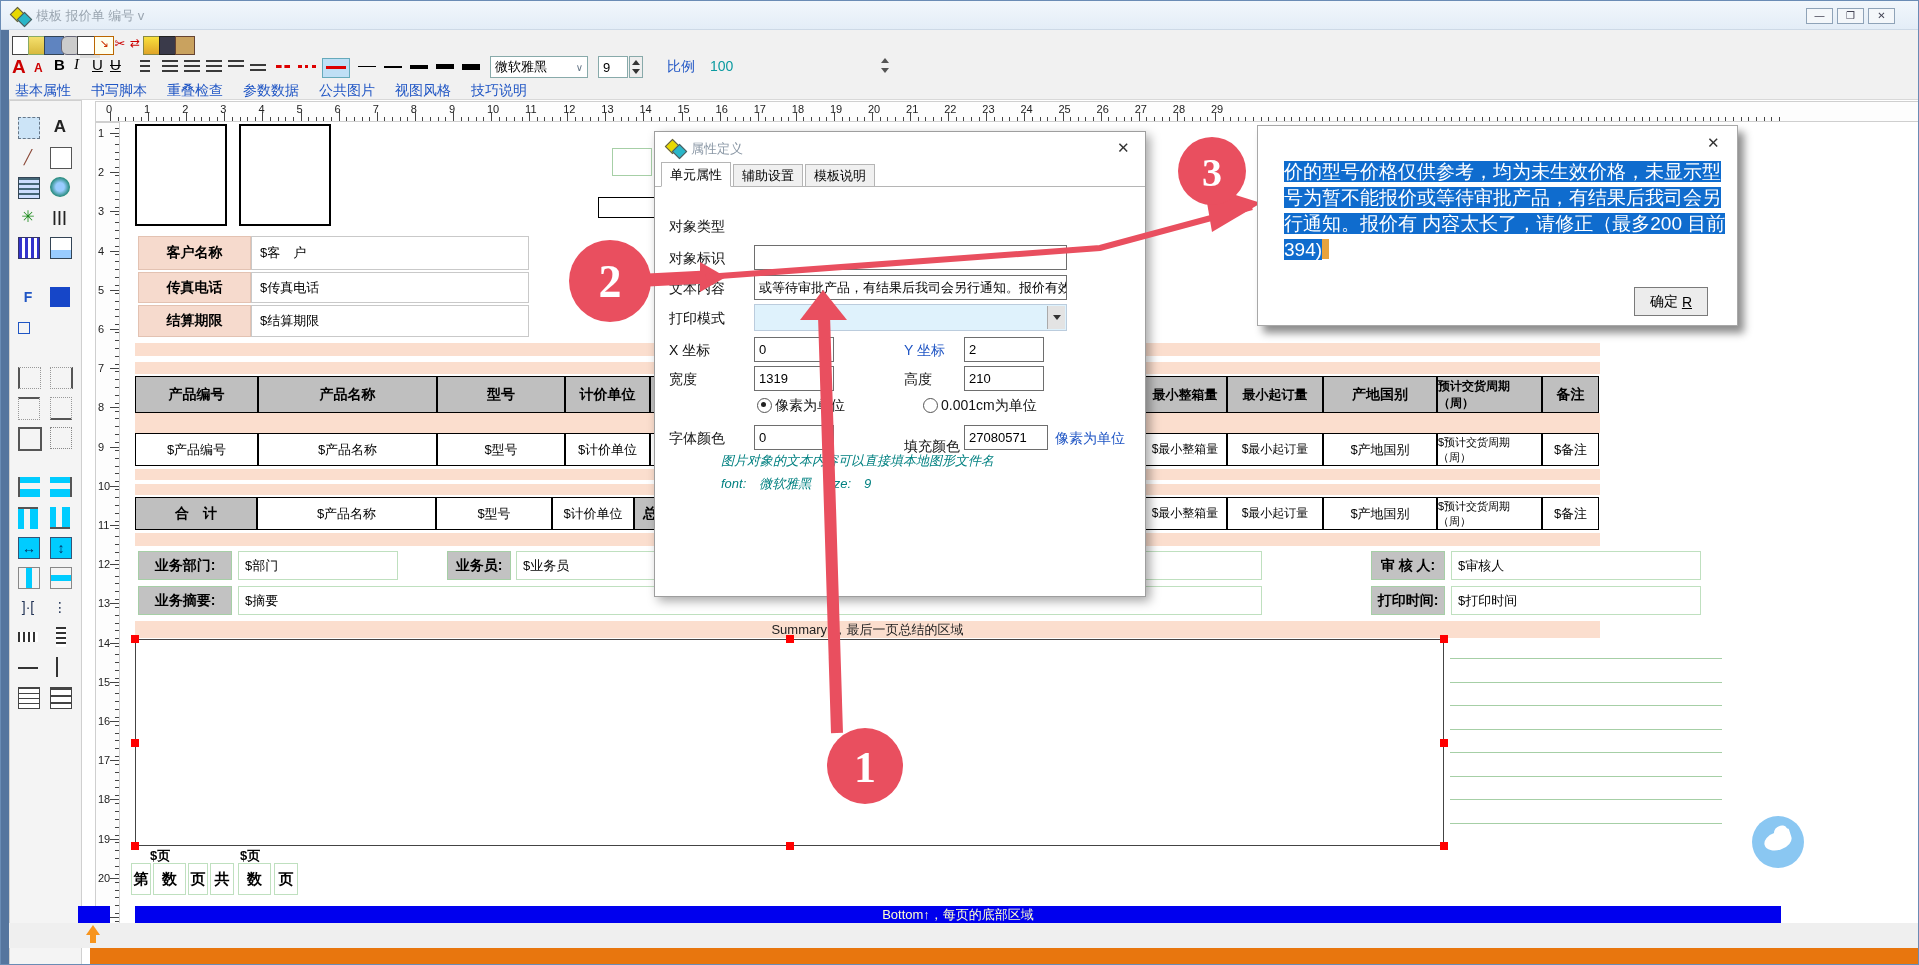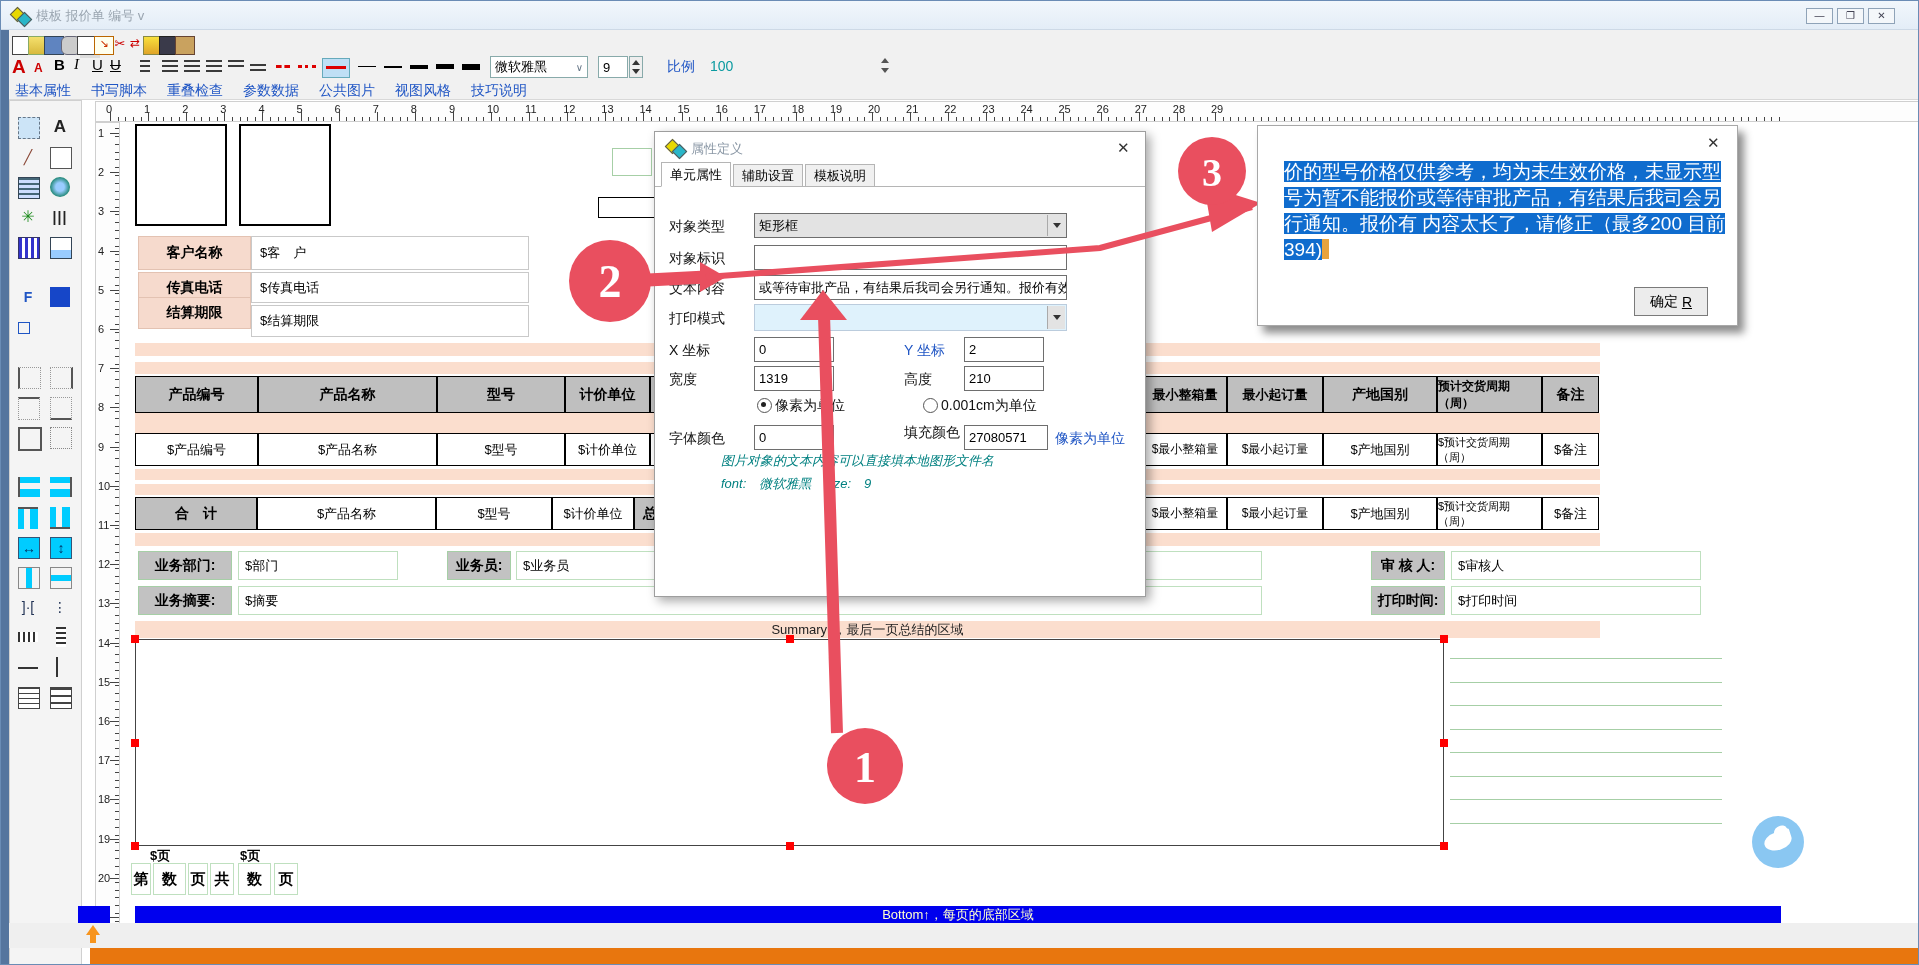--- a/index.html
+++ b/index.html
@@ -621,21 +621,21 @@
 
 <div class="abs" style="left:135px;top:124px;width:92px;height:102px;border:2px solid #000;background:#fff;z-index:2"></div>
 <div class="abs" style="left:239px;top:124px;width:92px;height:102px;border:2px solid #000;background:#fff;z-index:2"></div>
 <div class="abs" style="left:612px;top:148px;width:40px;height:28px;border:1px solid #a6cfa6;background:#fff;z-index:2"></div>
 <div class="abs" style="left:598px;top:197px;width:58px;height:21px;border:1px solid #000;background:#fff;z-index:2"></div>
 
 <div class="plabel" style="left:138px;top:236px;width:113px;height:34px;z-index:2">客户名称</div>
 <div class="pval" style="left:251px;top:236px;width:278px;height:34px;z-index:2">$客　户</div>
 <div class="plabel" style="left:138px;top:272px;width:113px;height:31px;z-index:2">传真电话</div>
 <div class="pval" style="left:251px;top:272px;width:278px;height:31px;z-index:2">$传真电话</div>
-<div class="plabel" style="left:138px;top:297px;width:113px;height:32px;z-index:2">结算期限</div>
+<div class="plabel" style="left:138px;top:305px;width:113px;height:32px;z-index:2">结算期限</div>
 <div class="pval" style="left:251px;top:305px;width:278px;height:32px;z-index:2">$结算期限</div>
 
 <div class="pink" style="left:135px;top:343px;width:1465px;height:13px;z-index:2"></div>
 <div class="pink" style="left:135px;top:362px;width:1465px;height:12px;z-index:2"></div>
 
 <div class="cell hcell" style="left:135px;top:376px;width:123px;height:37px;z-index:2">产品编号</div>
 <div class="cell hcell" style="left:258px;top:376px;width:179px;height:37px;z-index:2">产品名称</div>
 <div class="cell hcell" style="left:437px;top:376px;width:128px;height:37px;z-index:2">型号</div>
 <div class="cell hcell" style="left:565px;top:376px;width:85px;height:37px;z-index:2">计价单位</div>
 <div class="cell hcell" style="left:650px;top:376px;width:493px;height:37px;z-index:2"></div>
@@ -722,26 +722,20 @@
     <div class="diamond" style="left:19px;top:14px;background:#29b6c8;border:1px solid #555"></div>
     <span class="abs" style="left:36px;top:8px;color:#8a97a5;font-size:13px">属性定义</span>
     <span class="closex" style="left:462px;top:7px">✕</span>
   </div>
   <div class="tab" style="left:6px;width:70px;top:30px;background:#fff;border-bottom:1px solid #fff;z-index:2">单元属性</div>
   <div class="tab" style="left:78px;width:70px;top:32px;height:23px;background:#f0f0f0">辅助设置</div>
   <div class="tab" style="left:150px;width:70px;top:32px;height:23px;background:#f0f0f0">模板说明</div>
   <div class="abs" style="left:0;top:54px;width:100%;height:0;border-top:1px solid #b5b5b5"></div>
 
   <span class="dlabel" style="left:14px;top:86px">对象类型</span>
-  <div class="dinput" style="left:99px;top:81px;width:313px;height:25px;background:#e3e3e3">
-    <span>矩形框</span>
-    <div class="combarrow">
-        <div class="arrdown"></div>
-      </div>
-  </div>
   <span class="dlabel" style="left:14px;top:118px">对象标识</span>
   <div class="dinput" style="left:99px;top:113px;width:313px;height:25px"></div>
   <span class="dlabel" style="left:14px;top:148px">文本内容</span>
   <div class="dinput" style="left:99px;top:143px;width:313px;height:25px">或等待审批产品，有结果后我司会另行通知。报价有效期默</div>
   <span class="dlabel" style="left:14px;top:178px">打印模式</span>
   <div class="dinput" style="left:99px;top:172px;width:313px;height:27px;background:#dff2fc;border-color:#bcd">
     <span></span>
     <div class="combarrow">
         <div class="arrdown"></div>
       </div>
@@ -753,21 +747,21 @@
   <span class="dlabel" style="left:14px;top:239px">宽度</span>
   <div class="dinput" style="left:99px;top:234px;width:80px;height:25px">1319</div>
   <span class="dlabel" style="left:249px;top:239px">高度</span>
   <div class="dinput" style="left:309px;top:234px;width:80px;height:25px">210</div>
   <div class="radio sel" style="left:102px;top:266px"></div>
   <span class="dlabel" style="left:120px;top:265px">像素为单位</span>
   <div class="radio" style="left:268px;top:266px"></div>
   <span class="dlabel" style="left:286px;top:265px">0.001cm为单位</span>
   <span class="dlabel" style="left:14px;top:298px">字体颜色</span>
   <div class="dinput" style="left:99px;top:293px;width:80px;height:25px">0</div>
-  <span class="dlabel" style="left:249px;top:292px">填充颜色</span>
+  <span class="dlabel" style="left:249px;top:306px">填充颜色</span>
   <div class="dinput" style="left:309px;top:293px;width:84px;height:25px">27080571</div>
   <span class="dbtnlink" style="left:400px;top:298px">像素为单位</span>
   <span class="note" style="left:66px;top:320px">图片对象的文本内容可以直接填本地图形文件名</span>
   <span class="note" style="left:66px;top:343px">font:　微软雅黑　size:　9</span>
 
 </div>
 
 <svg class="anno" width="1919" height="965" viewBox="0 0 1919 965">
 
   <line x1="837" y1="733" x2="824" y2="315" stroke="#E94F5F" stroke-width="12"></line>

